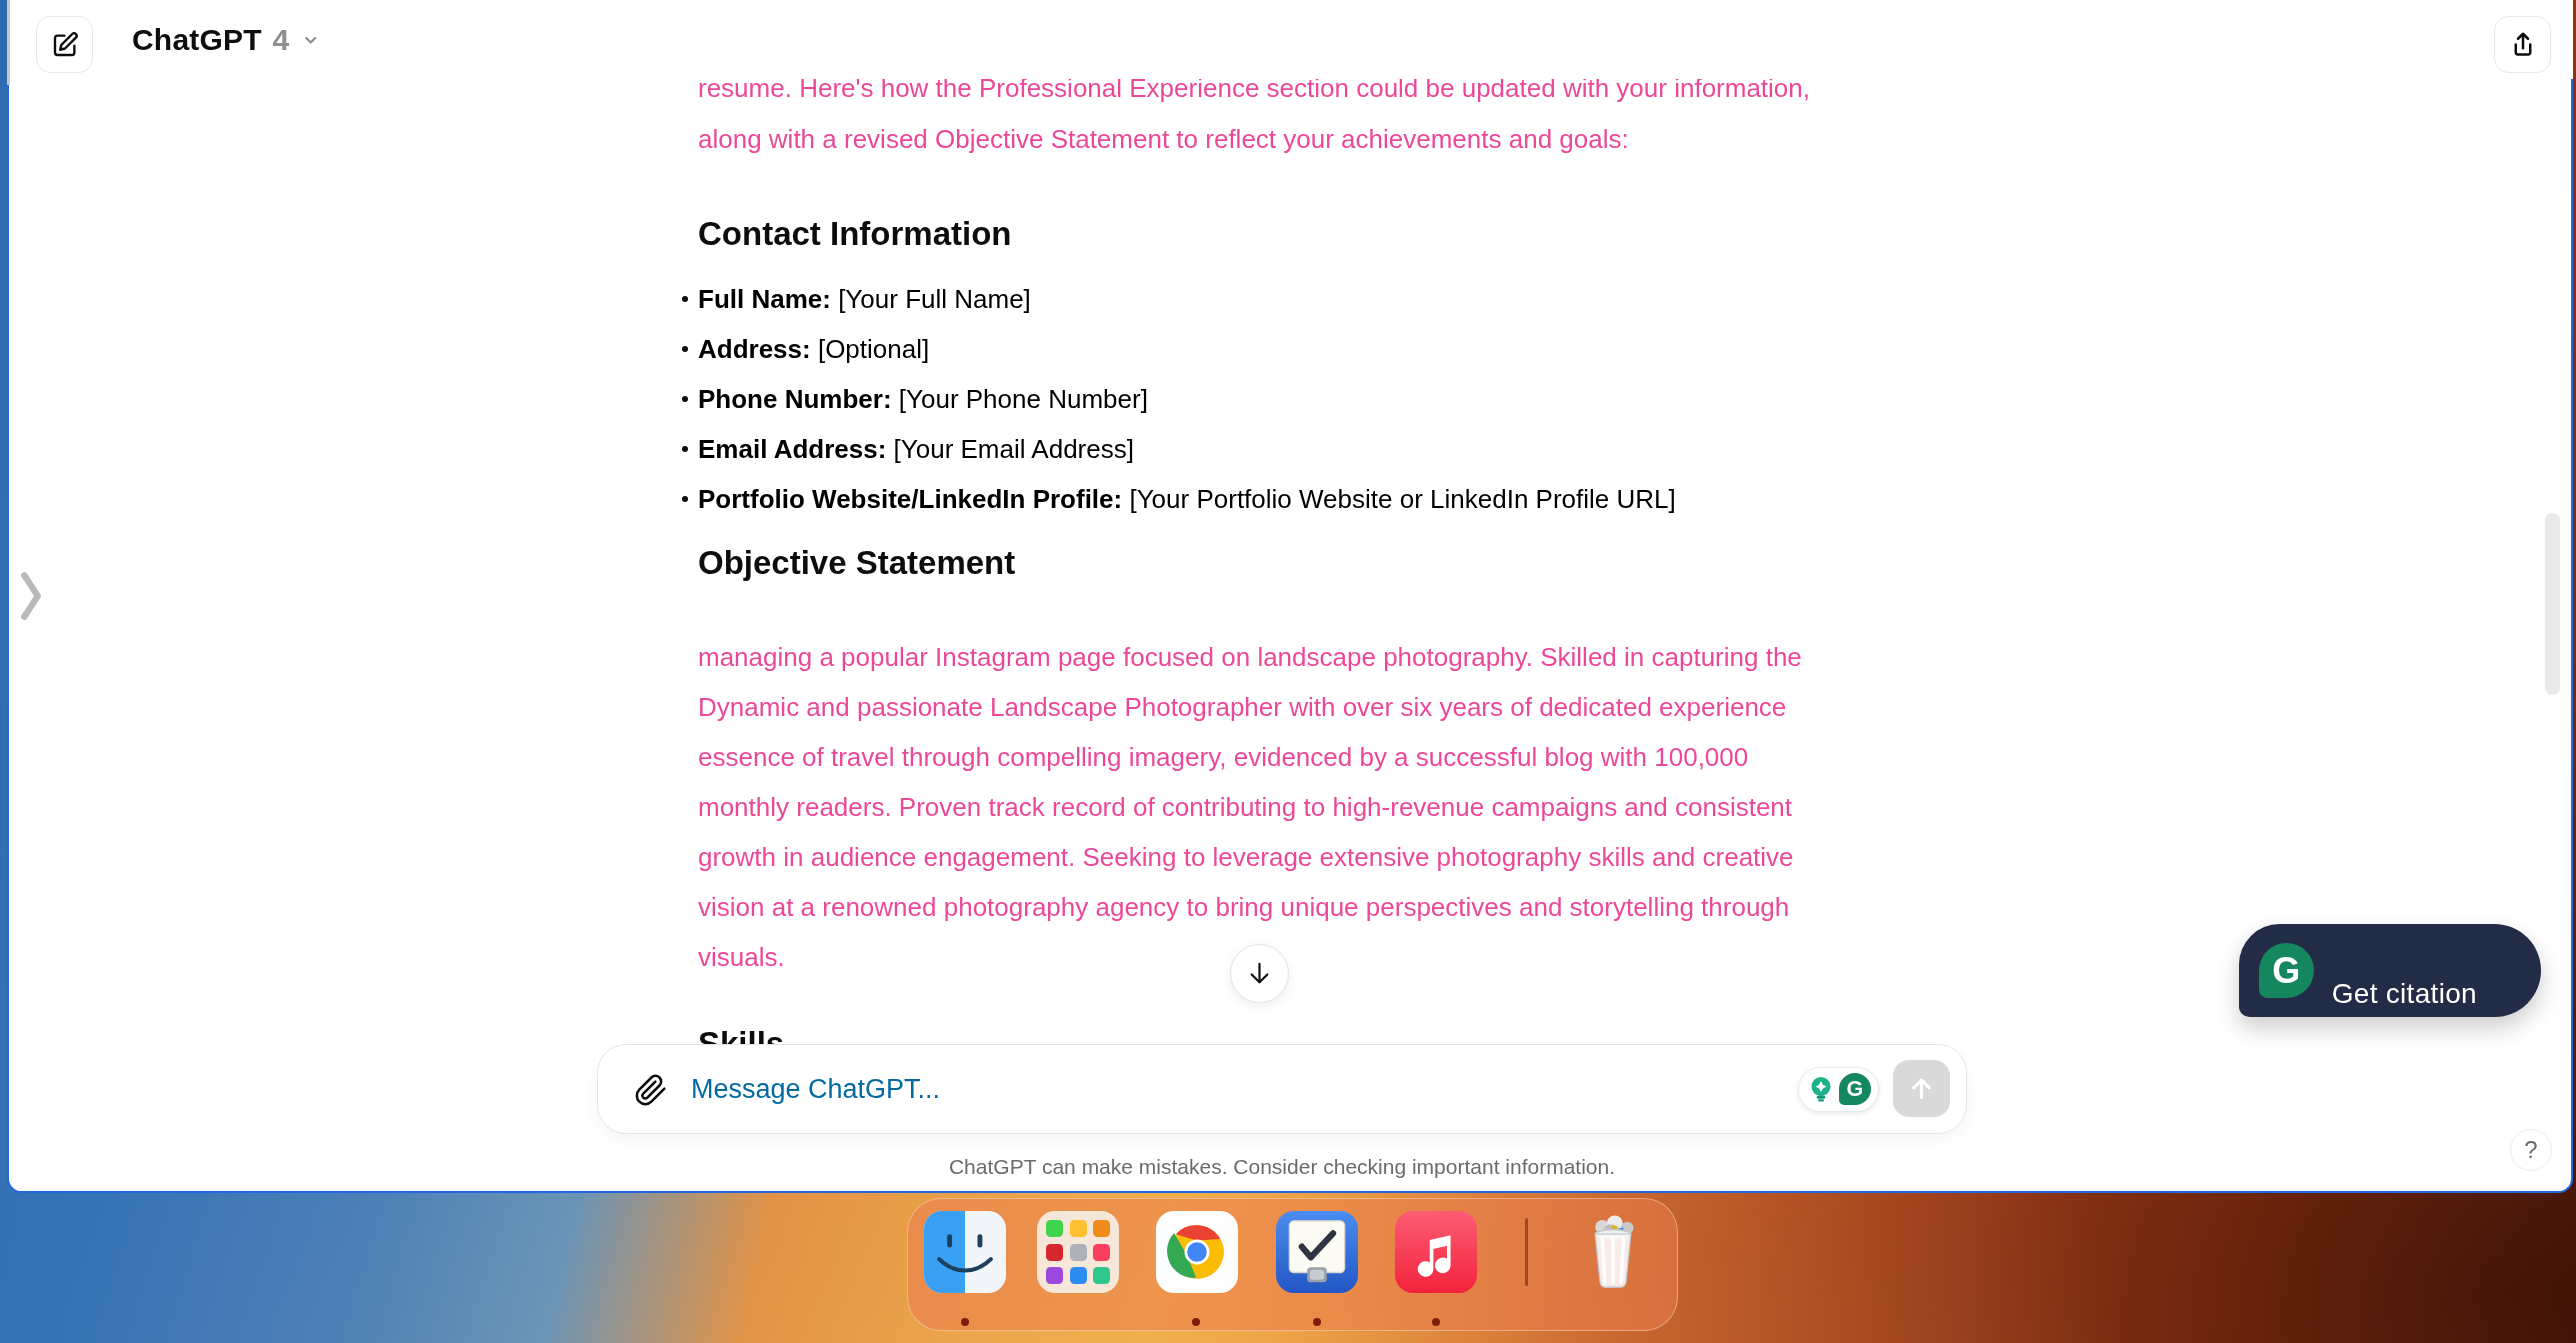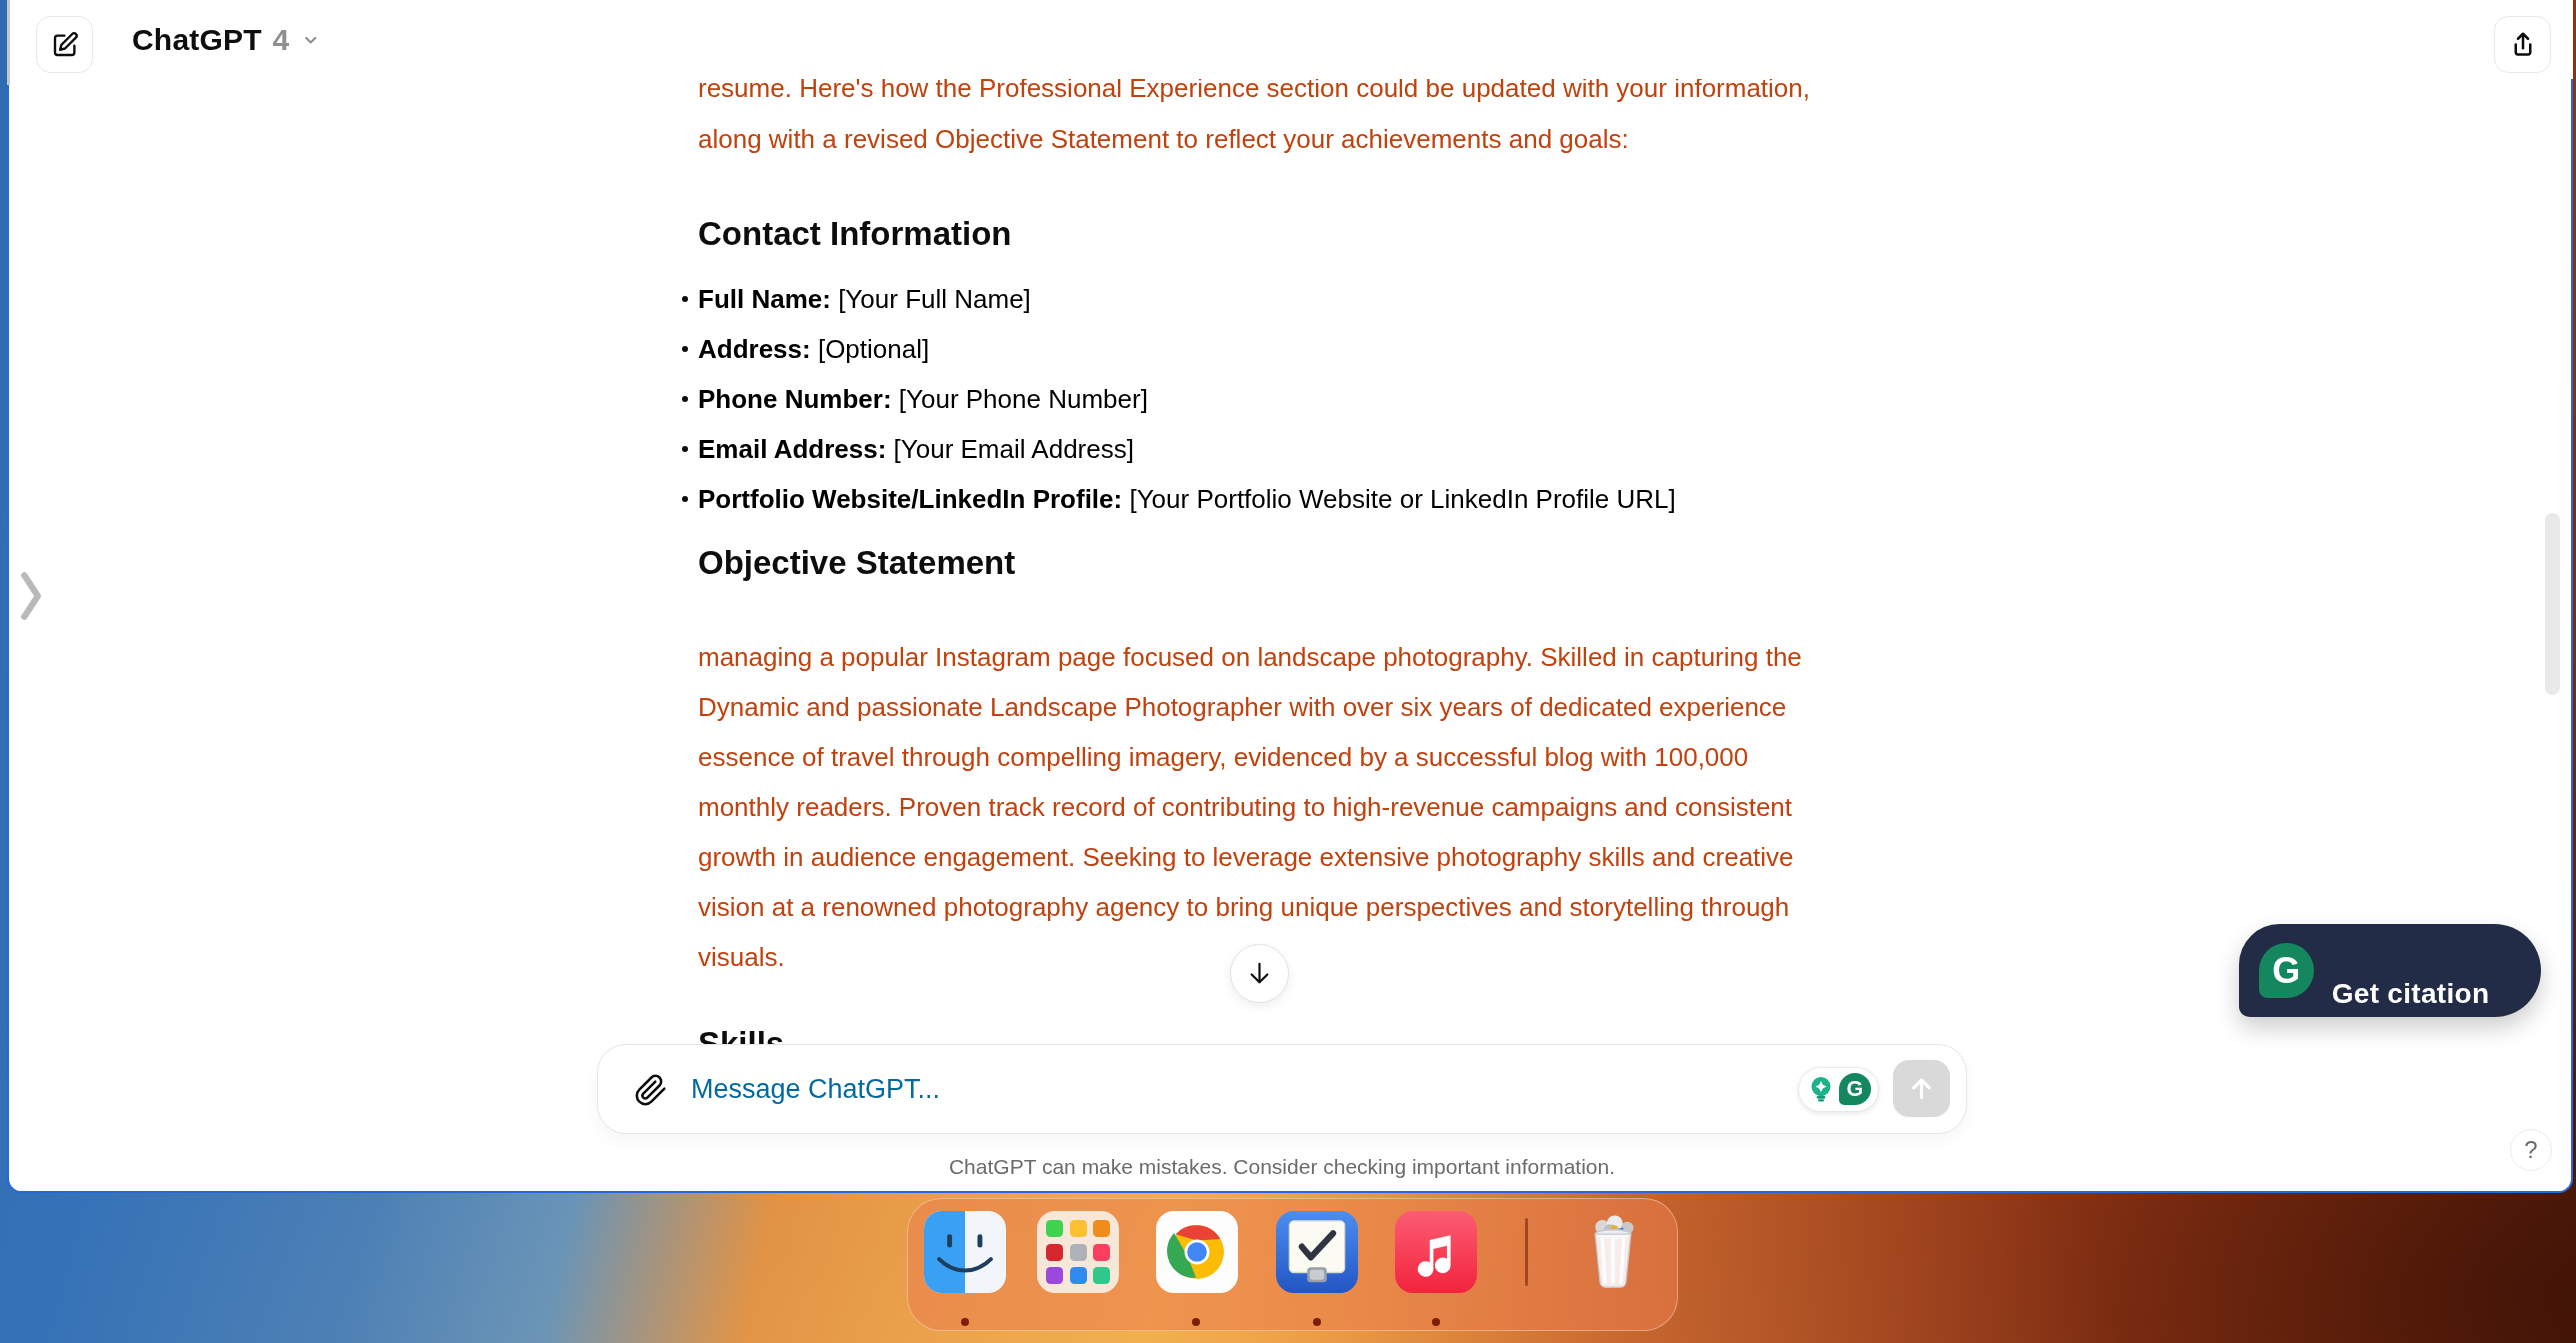--- a/index.html
+++ b/index.html
@@ -24,21 +24,21 @@
   .compose-btn{ left:36px; top:16px; }
   .share-btn{ left:2494px; top:16px; }
 
   .model-switcher{ position:absolute; left:132px; top:23px; display:flex; align-items:center; gap:10.7px; z-index:4; cursor:pointer; }
   .model-name{ font-size:30px; font-weight:700; color:#0e0e0e; letter-spacing:0.2px; }
   .model-version{ font-size:30px; font-weight:700; color:#8f8f8f; }
 
   .sidebar-toggle{ position:absolute; left:18px; top:569px; z-index:3; cursor:pointer; }
 
   
-  .doc{ position:absolute; left:698px; width:1230px; color:#c2410c; z-index:2; }
+  .doc{ position:absolute; left:698px; width:1230px; color:#ec4899; z-index:2; }
   .intro{ top:63px; font-size:26px; line-height:51px; }
   .h2{ position:absolute; left:698px; font-size:33px; font-weight:700; line-height:38px; color:#0d0d0d; z-index:2; }
   .h-contact{ top:215px; }
   .h-objective{ top:544px; }
   .h-skills{ top:1025px; }
   .bullets{ position:absolute; left:698px; top:274px; width:1230px; list-style:none; z-index:2; }
   .bullets li{ position:relative; font-size:26px; line-height:50px; padding-left:0; }
   .bullets li::before{ content:""; position:absolute; left:-16px; top:21.5px; width:6.3px; height:6.3px; border-radius:50%; background:#0d0d0d; }
   .bullets b{ font-weight:700; }
   .objective-p{ top:632px; font-size:26px; line-height:50px; }
@@ -68,21 +68,21 @@
     display:flex; align-items:center; justify-content:center; z-index:4; cursor:pointer; }
   .scrollbar-thumb{ position:absolute; left:2545px; top:513px; width:15px; height:182px;
     background:#e9e9e9; border-radius:8px; z-index:3; cursor:pointer; }
 
   
   .get-citation{ position:absolute; left:2239px; top:924px; width:302px; height:93px;
     background:#232c47; border-radius:41px 47px 47px 10.7px;
     display:flex; align-items:center; padding-left:19.7px; gap:18px;
     box-shadow:0 10.7px 23px rgba(0,0,0,.20); z-index:6; cursor:pointer; }
   .get-citation .g-bubble{ width:55px; height:55px; font-size:36px; }
-  .citation-label{ color:#fff; font-size:28px; font-weight:700; letter-spacing:0.3px;margin-top:47px; }
+  .citation-label{ color:#fff; font-size:28px; font-weight:400; letter-spacing:0.3px;margin-top:47px; }
 
   
   .dock{ position:absolute; left:907px; top:1198px; width:771px; height:133px;
     background:rgba(235,125,78,.55); border:1.3px solid rgba(255,255,255,.35);
     border-radius:34px; z-index:7; }
   .dock-icon{ position:absolute; top:1211px; width:82px; height:82px; z-index:8; cursor:pointer; }
   .di-finder{ left:924px; } .di-launchpad{ left:1037px; } .di-chrome{ left:1156px; }
   .di-tasks{ left:1276px; } .di-music{ left:1395px; } .di-trash{ left:1572px; }
   .dock-sep{ position:absolute; left:1525px; top:1218px; width:2.7px; height:68px;
     background:rgba(110,28,8,.55); border-radius:1.8px; z-index:8; }

